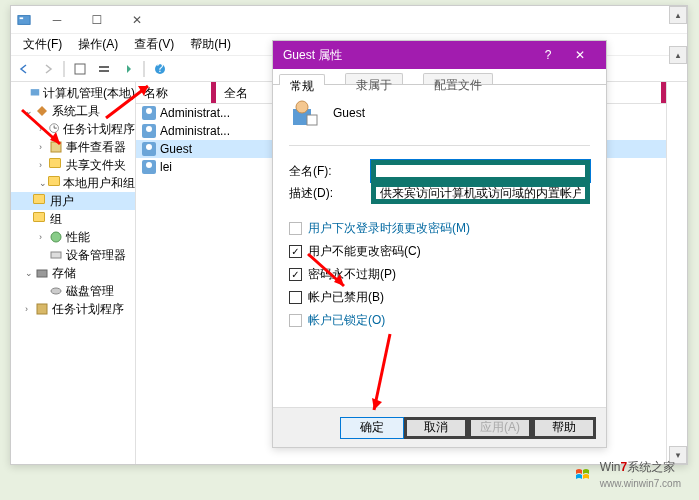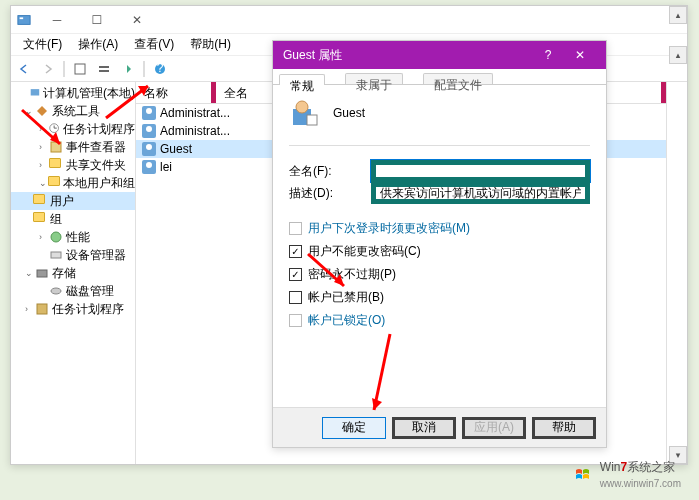--- a/index.html
+++ b/index.html
@@ -55,21 +55,21 @@
 .hr { border-top: 1px solid #ddd; margin: 6px 0 14px 0; }
 .field { display: flex; align-items: center; margin-bottom: 0; }
 .field label { width: 82px; }
 .field input[type=text] { flex: 1; height: 22px; border: 5px solid #0f766e; padding: 0 4px; }
 .field input.focus { outline: 1px solid #0078d7; }
 .chk-row { display: flex; align-items: center; margin: 6px 0; gap: 6px; }
 .chk { width: 13px; height: 13px; border: 1px solid #333; display: flex; align-items: center; justify-content: center; font-size: 10px; }
 .chk.checked::after { content: "✓"; color: #000; font-size: 10px; line-height: 10px; }
 .chk.disabled { border-color: #bbb; }
 .chk-row.disabled { color: #0369a1; }
-.dlg-footer { position: absolute; bottom: 0; left: 0; right: 0; height: 40px; background: #f0f0f0; border-top: 1px solid #ddd; display: flex; align-items: center; justify-content: flex-end; padding: 0 10px; gap: 6px; }
+.dlg-footer { position: absolute; bottom: 0; left: 0; right: 0; height: 40px; background: #f0f0f0; border-top: 1px solid #ddd; display: flex; align-items: center; justify-content: flex-end; padding: 0 10px; }
 .dlg-btn { width: 64px; height: 22px; border: 3px solid #404040; background: #e1e1e1; display: flex; align-items: center; justify-content: center; }
 .dlg-btn.primary { border: 1px solid #0078d7; background: #e5f1fb; }
 .dlg-btn.disabled { color: #aaa; }
 
 
 .arrow { position: absolute; pointer-events: none; }
 .arrow svg line, .arrow svg path { stroke: #ff0000; stroke-width: 3; fill: none; }
 .arrow svg polygon { fill: #ff0000; }
 
 .watermark { position: absolute; right: 18px; bottom: 10px; font-size: 14px; color: #555; display: flex; align-items: center; gap: 8px; }

